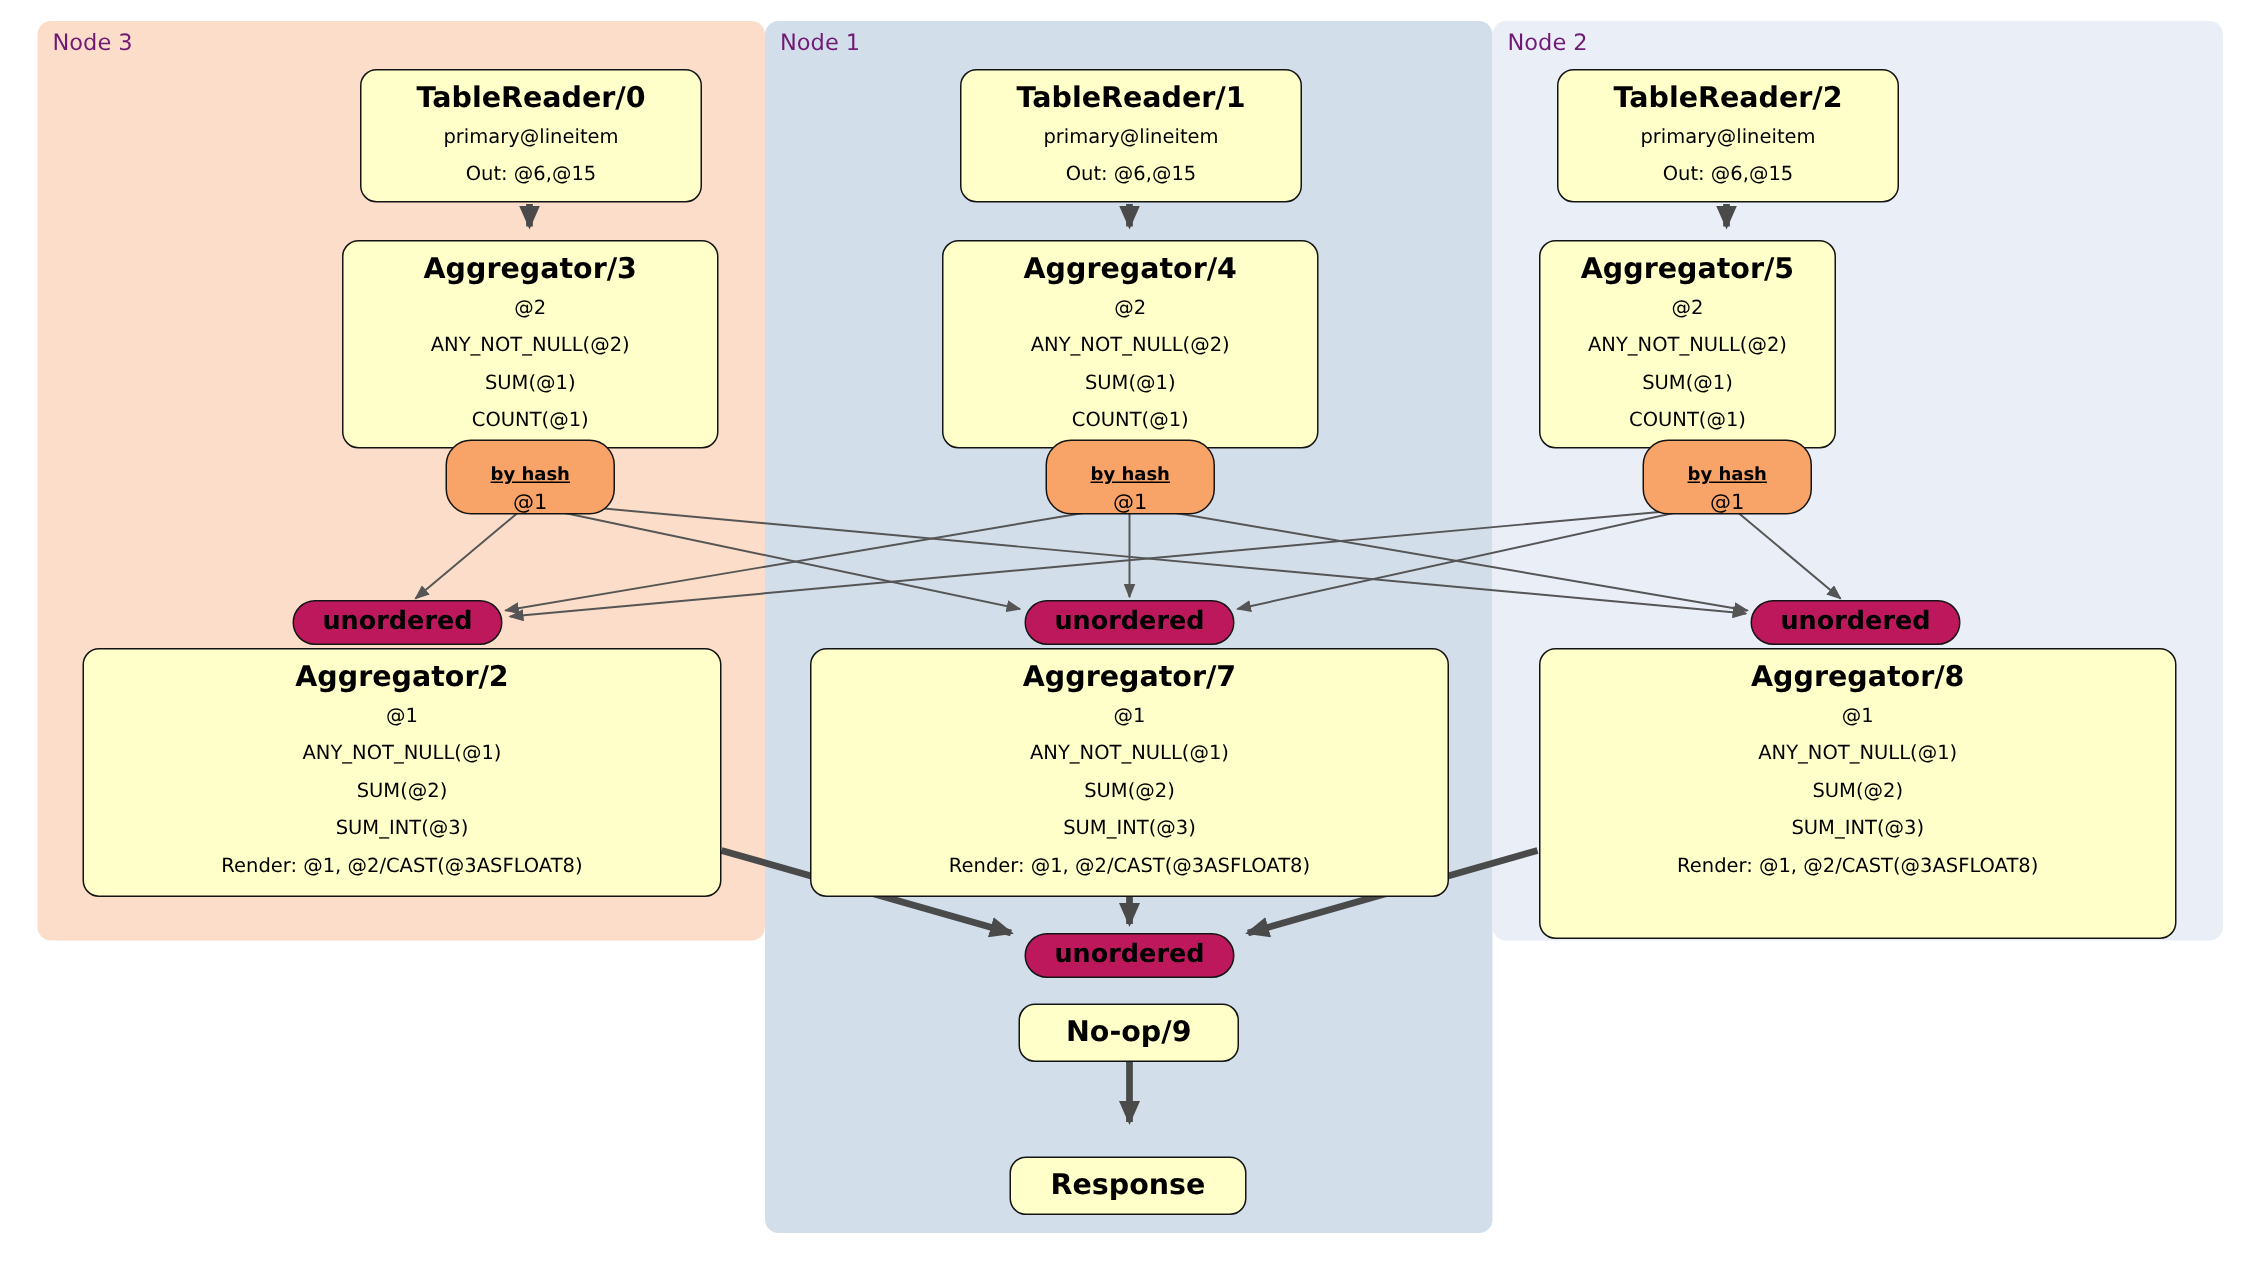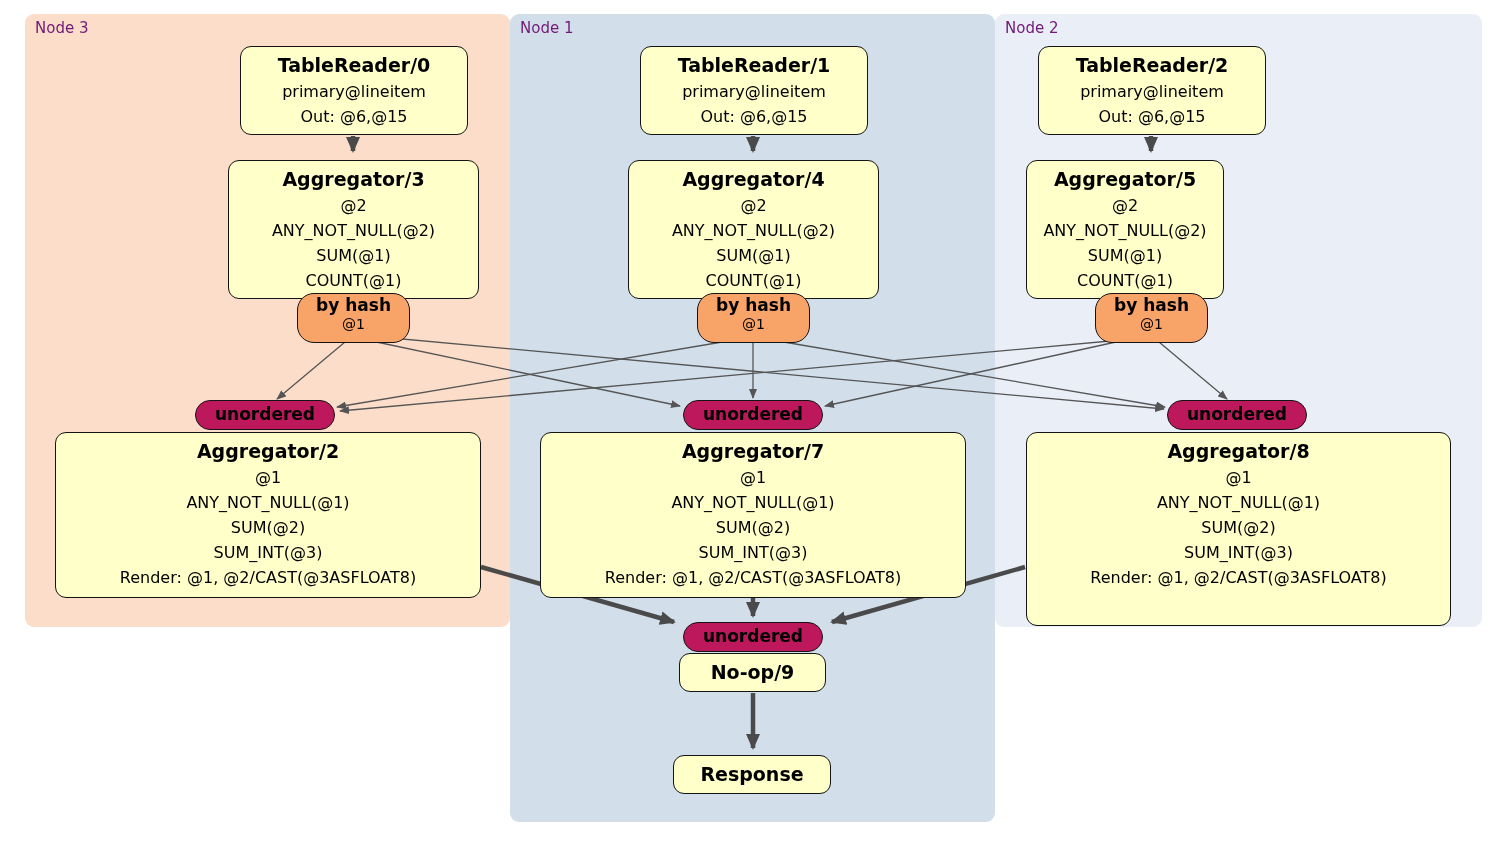--- a/index.html
+++ b/index.html
@@ -12,27 +12,27 @@
   .region-node3{left:25px;top:14px;width:485px;height:613px;background:#fbddc9;}
   .region-node1{left:510px;top:14px;width:485px;height:808px;background:#d2dfeb;}
   .region-node2{left:995px;top:14px;width:487px;height:613px;background:#eaeef7;}
   .region-label{position:absolute;left:10px;top:5px;font-size:15px;color:#701a75;}
   svg.edges{position:absolute;left:0;top:0;z-index:1;}
   .pbox{
     position:absolute;box-sizing:border-box;background:#ffffc9;border:1.6px solid #141414;
     border-radius:11px;text-align:center;z-index:2;padding-top:5px;
   }
   .pbox .title{font-weight:bold;font-size:19px;line-height:27px;white-space:nowrap;}
-  .pbox .row{font-size:16px;line-height:25px;white-space:nowrap;}
-  .pbox.small{display:flex;align-items:center;justify-content:center;padding-top:0;}
+  .pbox .row{font-size:13px;line-height:25px;white-space:nowrap;}
+  .pbox.small{display:flex;align-items:center;justify-content:center;padding-top:0;margin-top:16px;}
   .router{
     position:absolute;box-sizing:border-box;width:113px;height:50px;background:#f8a367;
     border:1.6px solid #141414;border-radius:17px;text-align:center;z-index:3;
   }
-  .router .rlabel{font-weight:bold;font-size:17px;line-height:21px;margin-top:1px;}
+  .router .rlabel{font-weight:bold;font-size:12px;line-height:21px;margin-top:12px;text-decoration:underline;}
   .router .rsub{font-size:14px;line-height:16px;}
   .stream{
     position:absolute;box-sizing:border-box;width:140px;height:30px;background:#be185d;
     border:1.6px solid #141414;border-radius:15px;text-align:center;z-index:3;
     font-weight:bold;font-size:17px;line-height:27px;
   }
 </style>
 </head>
 <body>
 

